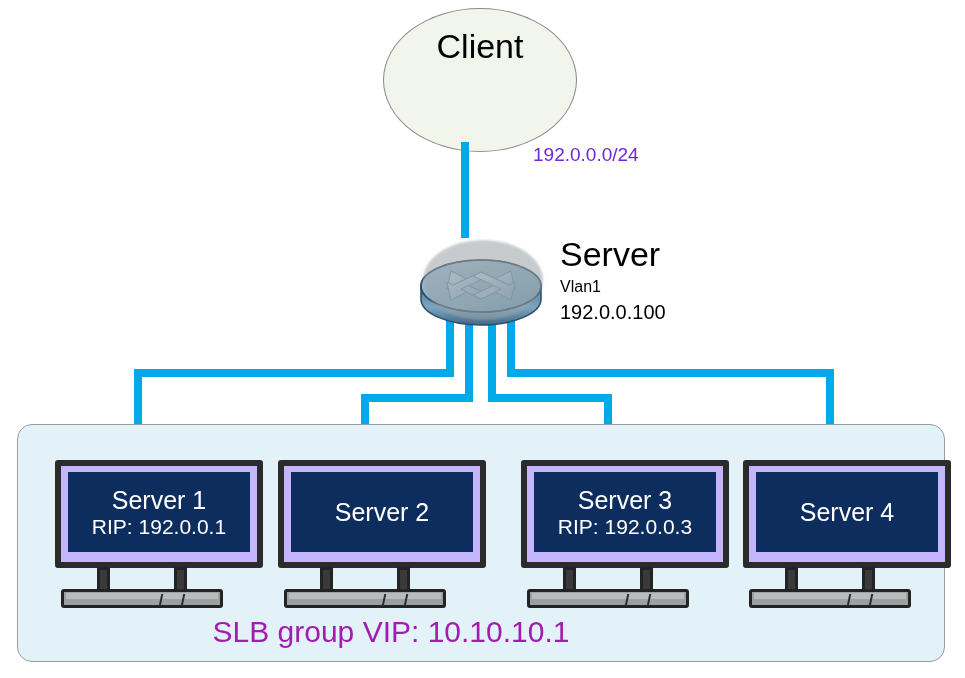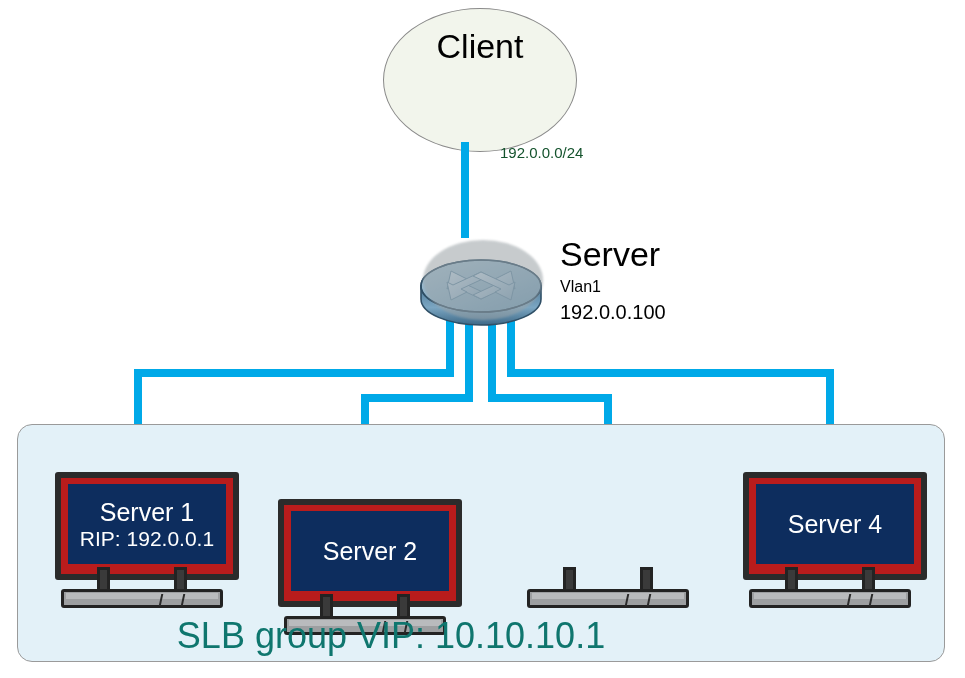--- a/index.html
+++ b/index.html
@@ -27,37 +27,37 @@
   .switch-wrap{position:absolute;left:415px;top:226px;width:132px;height:104px;}
   .switch-shadow{
     position:absolute;left:8px;top:14px;width:120px;height:80px;
     background:#9aa2a6;border-radius:50%/50%;filter:blur(1px);opacity:.55;
   }
 
   
   .sw-title{position:absolute;left:560px;top:236px;font-size:34px;color:#000;line-height:36px;}
   .sw-l1{position:absolute;left:560px;top:275px;font-size:16px;color:#000;line-height:24px;}
   .sw-l2{position:absolute;left:560px;top:300px;font-size:20px;color:#000;line-height:24px;}
-  .net-label{position:absolute;left:500px;top:144px;font-size:15px;color:#14532d;}
+  .net-label{position:absolute;left:533px;top:144px;font-size:19px;color:#6d28d9;}
 
   
   .slb-panel{
     position:absolute;left:17px;top:424px;width:928px;height:238px;
     background:#e3f1f8;border:1px solid #9a9a9a;border-radius:15px;box-sizing:border-box;
   }
   .slb-caption{
     position:absolute;left:17px;top:615px;width:748px;text-align:center;
-    font-size:36px;color:#0f766e;
+    font-size:30px;color:#a21caf;
   }
 
   
   .server{position:absolute;width:174px;height:148px;}
   .mon-frame{
-    position:absolute;left:0;top:12px;width:184px;height:108px;
-    background:#b91c1c;border:6px solid #2b2b2b;box-sizing:border-box;border-radius:3px;
+    position:absolute;left:0;top:0;width:208px;height:108px;
+    background:#c4b5fd;border:6px solid #2b2b2b;box-sizing:border-box;border-radius:3px;
   }
   .mon-screen{
     position:absolute;left:7px;top:6px;right:7px;bottom:10px;
     background:#0d2d5e;
     display:flex;flex-direction:column;align-items:center;justify-content:center;
   }
   .mon-name{color:#fff;font-size:25px;line-height:28px;}
   .mon-rip{color:#fff;font-size:21px;line-height:25px;}
   .stand-left,.stand-right{
     position:absolute;top:107px;width:13px;height:30px;
@@ -150,36 +150,42 @@
     </div>
     <div class="stand-left"></div>
     <div class="stand-right"></div>
     <div class="kb">
       <div class="kb-shade"></div>
       <div class="kb-div" style="left:96px;"></div>
       <div class="kb-div" style="left:118px;"></div>
     </div>
   </div>
 
-  <div class="server" style="left:278px;top:460px;margin-top:27px;">
+  <div class="server" style="left:278px;top:460px;">
     <div class="mon-frame">
       <div class="mon-screen">
         <div class="mon-name">Server 2</div>
       </div>
     </div>
     <div class="stand-left"></div>
     <div class="stand-right"></div>
     <div class="kb">
       <div class="kb-shade"></div>
       <div class="kb-div" style="left:96px;"></div>
       <div class="kb-div" style="left:118px;"></div>
     </div>
   </div>
 
   <div class="server" style="left:521px;top:460px;">
+    <div class="mon-frame">
+      <div class="mon-screen">
+        <div class="mon-name">Server 3</div>
+        <div class="mon-rip">RIP: 192.0.0.3</div>
+      </div>
+    </div>
     <div class="stand-left"></div>
     <div class="stand-right"></div>
     <div class="kb">
       <div class="kb-shade"></div>
       <div class="kb-div" style="left:96px;"></div>
       <div class="kb-div" style="left:118px;"></div>
     </div>
   </div>
 
   <div class="server" style="left:743px;top:460px;text-align:right;">

